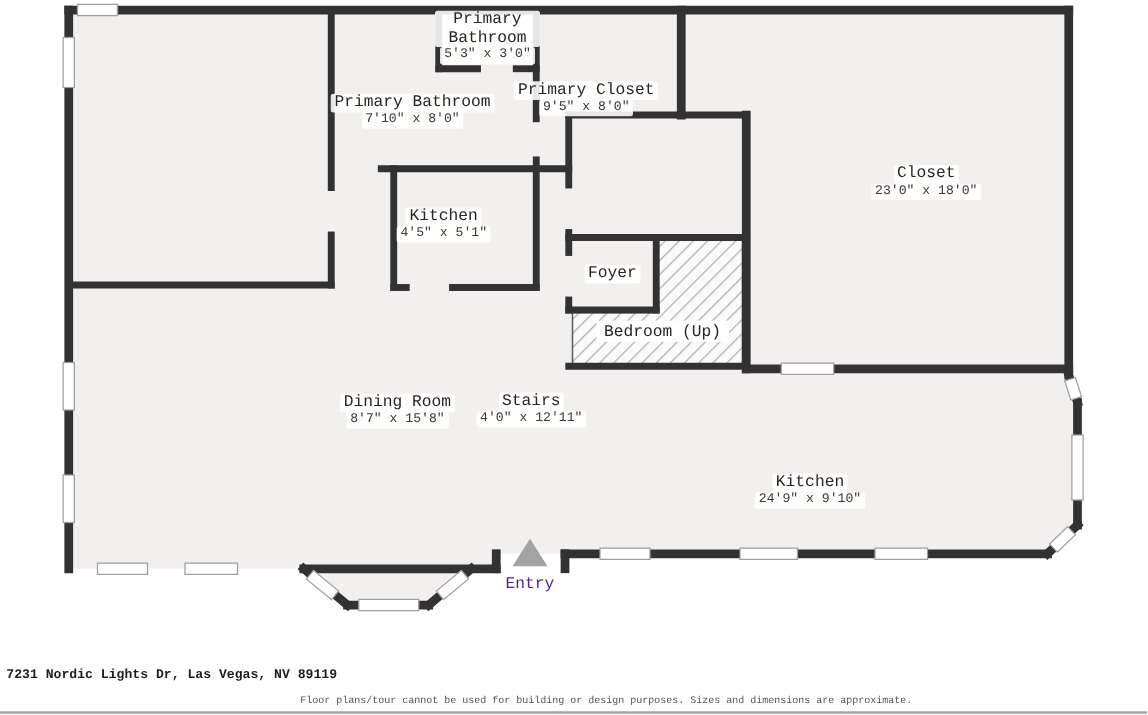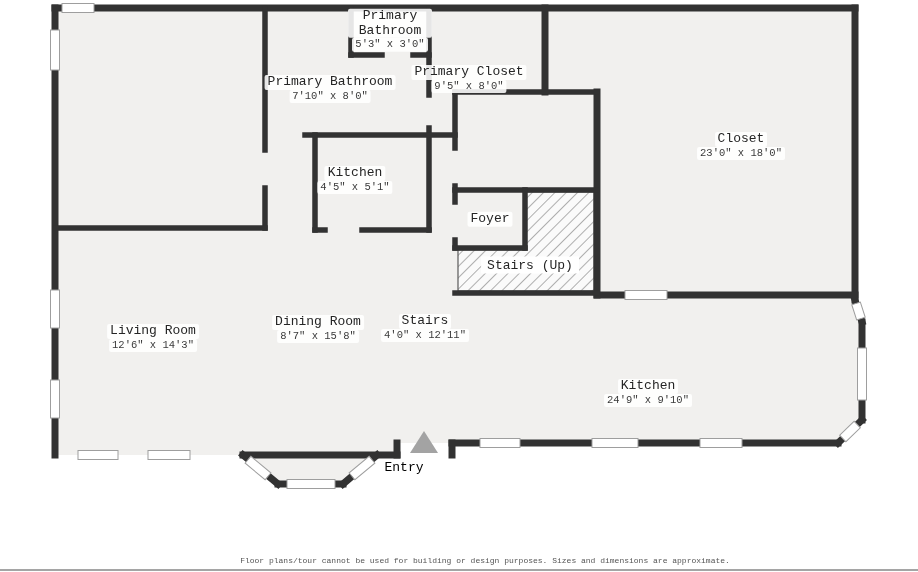--- a/index.html
+++ b/index.html
@@ -26,22 +26,22 @@
     background:rgba(255,255,255,.88);padding:0 3px;border-radius:2px;
   }
   .room-label.narrow{white-space:normal;}
   .room-label.narrow .room-name{max-width:78px;}
   .stairs-label{
     position:absolute;left:530px;top:265px;transform:translate(-50%,-50%);
     font-size:13px;color:#252525;background:#ffffff;padding:1px 6px;
     z-index:2;white-space:nowrap;
   }
   .entry-label{
-    position:absolute;left:404px;top:467px;transform:translate(-50%,-50%);
-    font-size:13px;color:#000000;z-index:2;white-space:nowrap;
+    position:absolute;left:424px;top:467px;transform:translate(-50%,-50%);
+    font-size:13px;color:#4c1d95;z-index:2;white-space:nowrap;
   }
   .footer-address{
     position:absolute;left:5px;top:534px;
     font-size:10.5px;font-weight:bold;color:#1d1d1d;z-index:2;
   }
   .footer-floor{
     position:absolute;left:5px;top:551px;
     font-size:11px;color:#222222;z-index:2;margin-top:46px;
   }
   .footer-disclaimer{
@@ -159,41 +159,38 @@
 
   <div class="room-label" style="left:355px;top:180px">
     <span class="room-name">Kitchen</span>
     <span class="room-dims">4'5" x 5'1"</span>
   </div>
 
   <div class="room-label" style="left:490px;top:219px">
     <span class="room-name">Foyer</span>
   </div>
 
-  <div class="room-label" style="left:153px;top:338px">
-    <span class="room-name">Living Room</span>
-    <span class="room-dims">12'6" x 14'3"</span>
-  </div>
 
   <div class="room-label" style="left:318px;top:329px">
     <span class="room-name">Dining Room</span>
     <span class="room-dims">8'7" x 15'8"</span>
   </div>
 
   <div class="room-label" style="left:425px;top:328px">
     <span class="room-name">Stairs</span>
     <span class="room-dims">4'0" x 12'11"</span>
   </div>
 
   <div class="room-label" style="left:648px;top:393px">
     <span class="room-name">Kitchen</span>
     <span class="room-dims">24'9" x 9'10"</span>
   </div>
 
-  <div class="stairs-label">Stairs (Up)</div>
+  <div class="stairs-label">Bedroom (Up)</div>
 
   <div class="entry-label">Entry</div>
 
+  <div class="footer-address">7231 Nordic Lights Dr, Las Vegas, NV 89119</div>
   <div class="footer-floor">Floor 1</div>
   <div class="footer-disclaimer">Floor plans/tour cannot be used for building or design purposes. Sizes and dimensions are approximate.</div>
   <div class="bottom-edge"></div>
 
 </div>
 
 </body></html>

